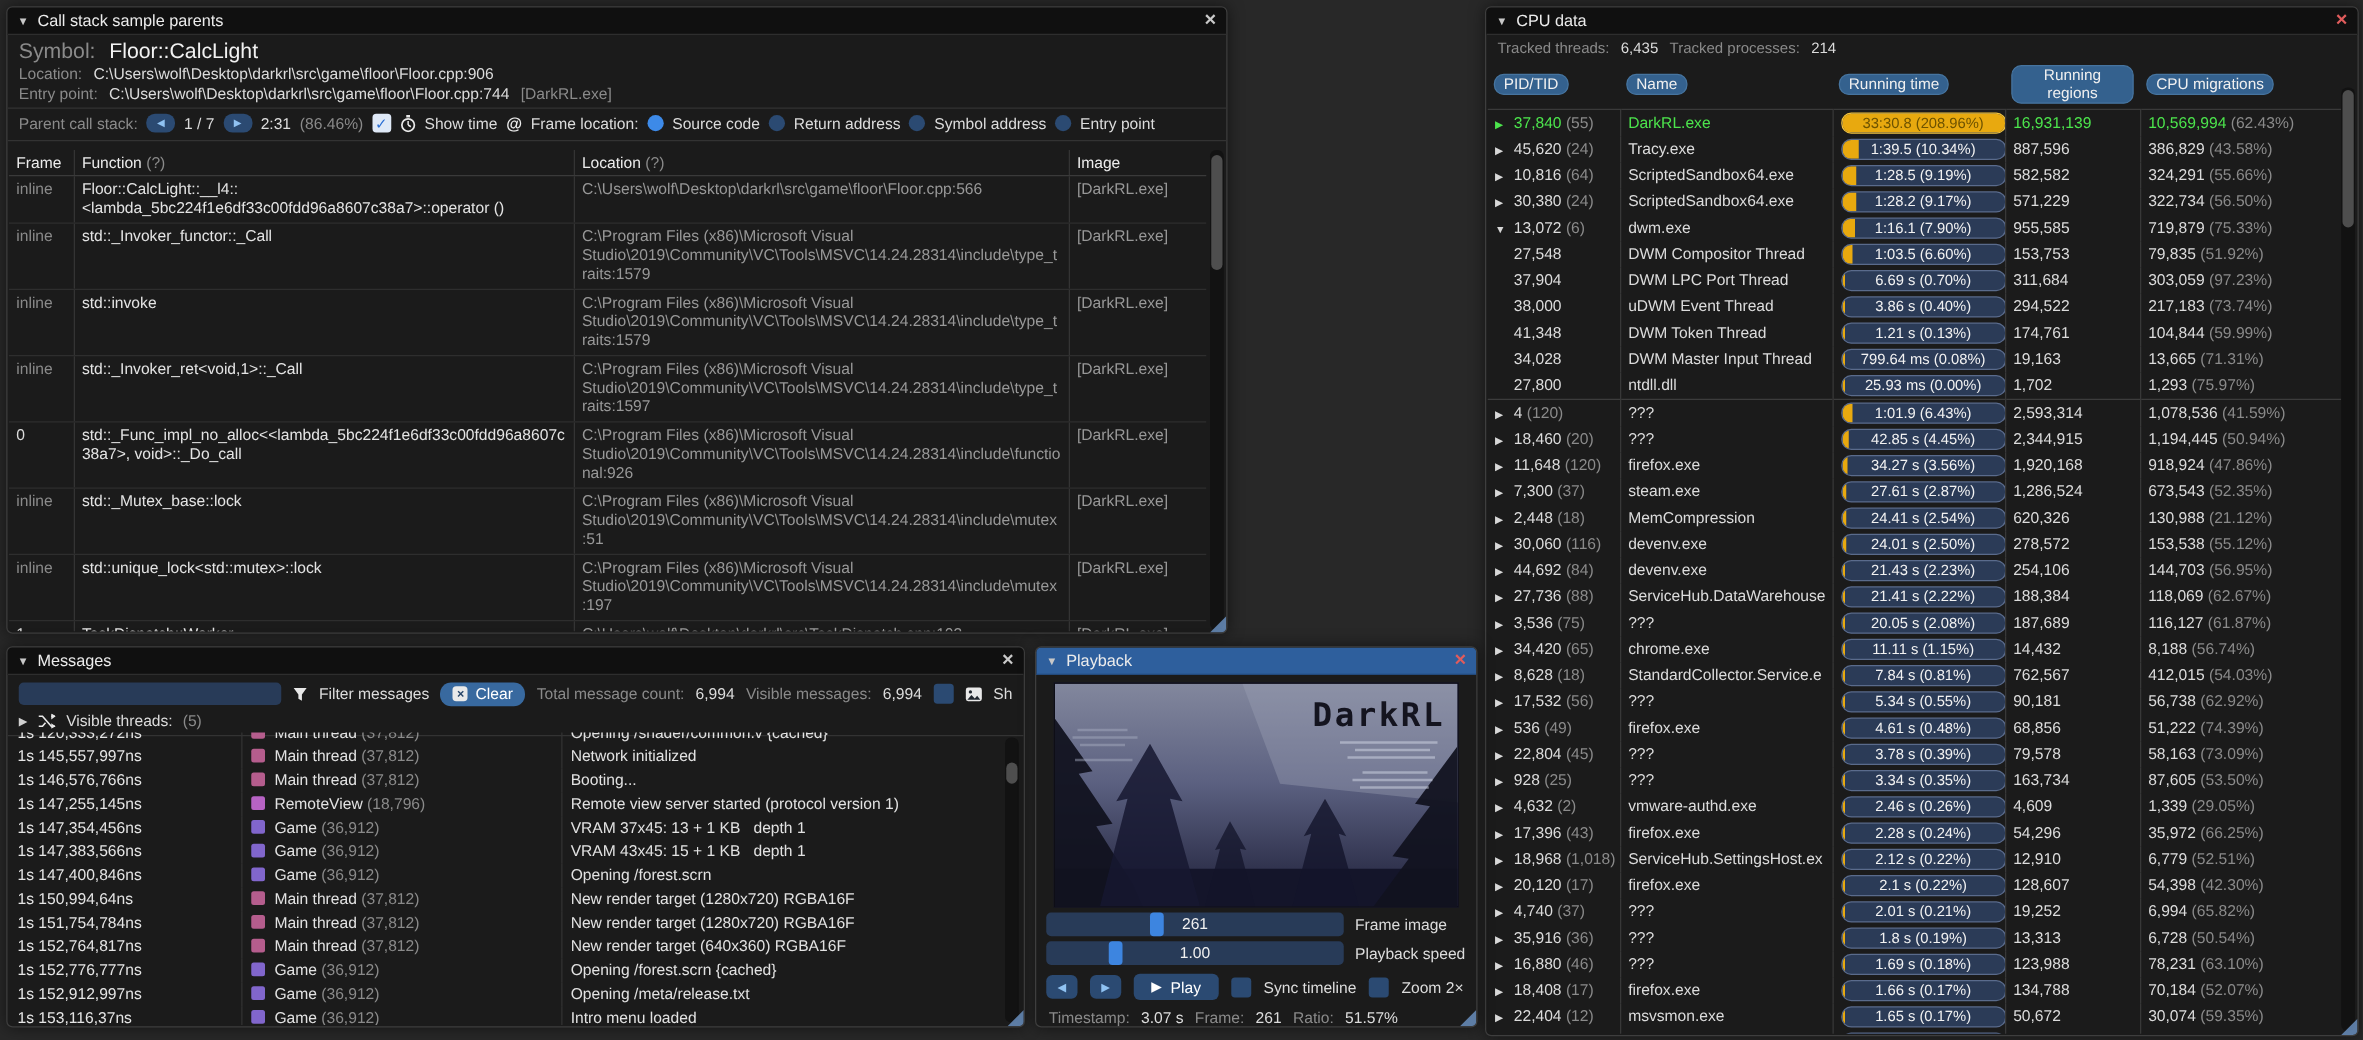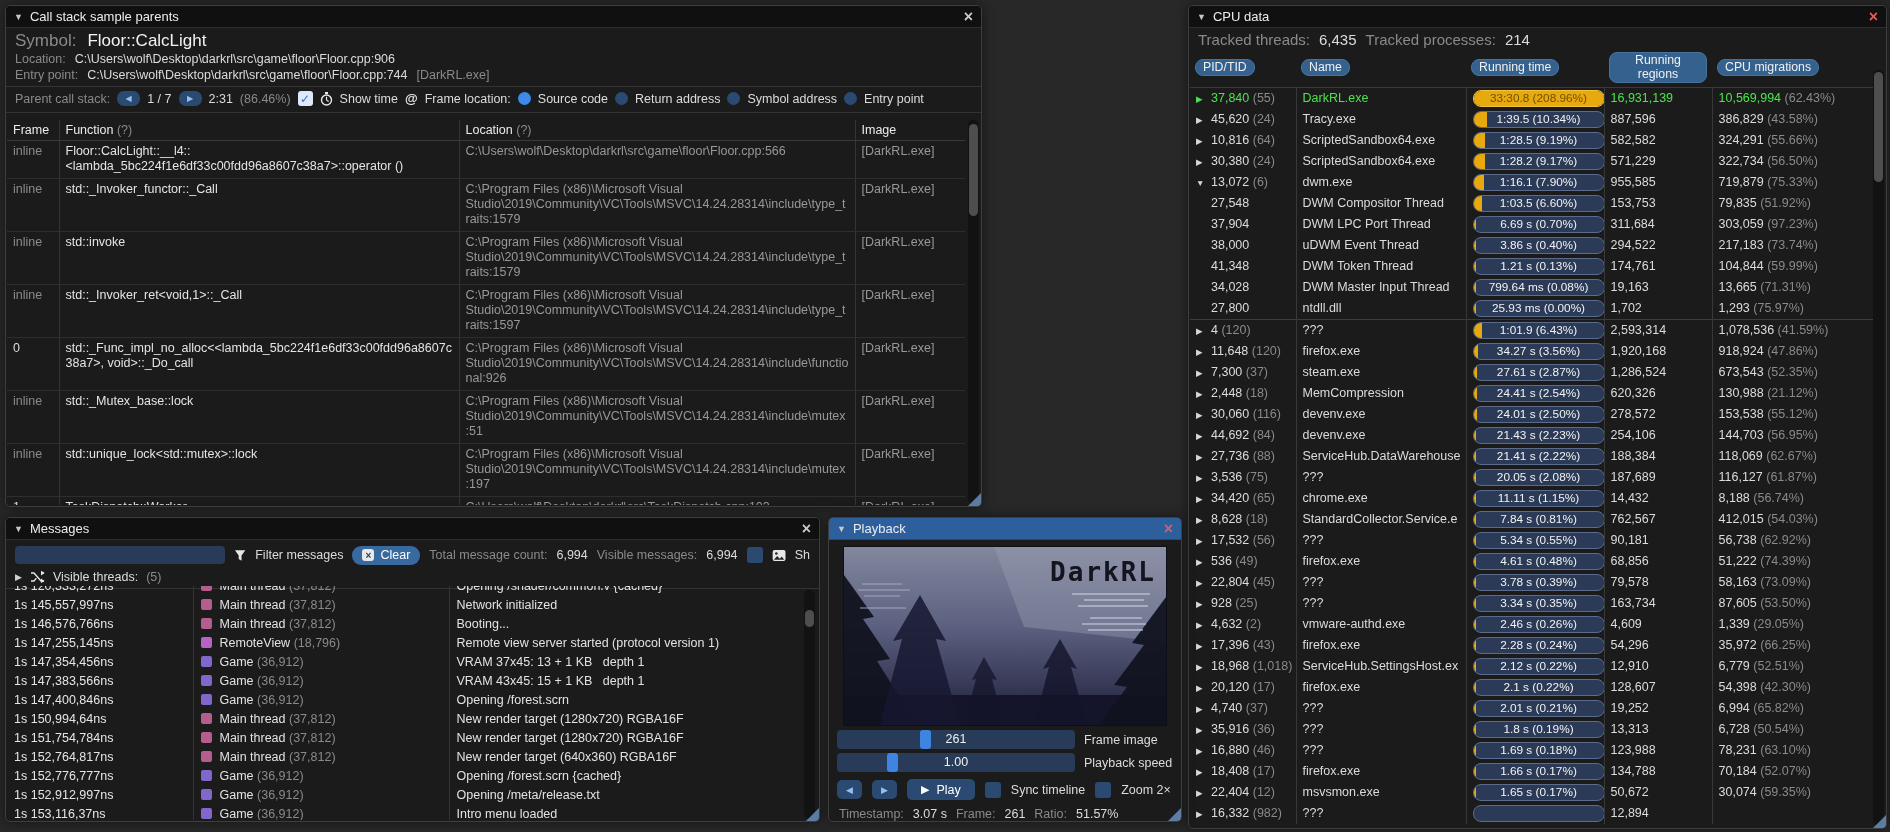--- a/index.html
+++ b/index.html
@@ -89,21 +89,21 @@
   .slider .sval { position:absolute; inset:0; text-align:center; line-height:19px; color:#f0f0f0; }
   .pb-brow { display:flex; align-items:center; gap:10px; padding:7px 8px 0; font-size:12.5px; white-space:nowrap; }
   .pb-nav { width:25px; height:19px; background:#2b4a72; border-radius:5px; color:#8fc2f2; font-size:9px;
             border:none; display:flex; align-items:center; justify-content:center; cursor:pointer; }
   .playbtn { height:21px; background:#2b4a72; border:none; border-radius:5px; color:#fff; font-size:12.5px;
              padding:0 14px; display:flex; align-items:center; gap:7px; cursor:pointer; }
   .playbtn .pt { font-size:11px; }
   .pb-status { display:flex; gap:9px; padding:7px 10px 0; font-size:12.5px; white-space:nowrap; }
 
   
-  .cpu-info { display:flex; gap:9px; padding:3px 9px 3px; font-size:15px; }
+  .cpu-info { display:flex; gap:9px; padding:3px 9px 3px; font-size:12px; }
   .cpu-tablewrap { position:absolute; left:1px; right:13px; top:44px; bottom:1px; overflow:hidden; }
   table.cpu { width:100%; border-collapse:collapse; table-layout:fixed; font-size:12.5px; }
   .cpu th { text-align:left; padding:2px 5px 4px; border-bottom:1px solid #3a3a3a; font-weight:normal; }
   .badge { background:#34618e; border:1px solid #46749f; border-radius:8px; padding:0 7px 1px;
            font-size:12.3px; color:#f0f0f0; display:inline-block;text-align:center; }
   .cpu td { padding:1px 6px; line-height:16.5px; white-space:nowrap; overflow:hidden; }
   .cpu td+td { border-left:1px solid #383838; }
   tr.sep td { border-top:1px solid #3c3c3c; }
   .arrow { display:inline-block; width:15px; font-size:8.5px; color:#d8d8d8; }
   tr.green .arrow, tr.green .pidv, tr.green .c-name, tr.green .c-reg, tr.green .migv { color:#4ce44c; }
@@ -636,20 +636,32 @@
     <td class="c-time">
       <div class="bar">
         <div class="fill" style="width: 6.43%;"></div>
         <span class="btxt">1:01.9 (6.43%)</span>
       </div>
     </td>
     <td class="c-reg">2,593,314</td>
     <td class="c-mig"><span class="migv">1,078,536</span> <span class="dim">(41.59%)</span></td>
   </tr>
 
+  <tr>
+    <td class="c-pid"><span class="arrow">▶</span><span class="pidv">18,460</span> <span class="dim">(20)</span></td>
+    <td class="c-name">???</td>
+    <td class="c-time">
+      <div class="bar">
+        <div class="fill" style="width: 4.45%;"></div>
+        <span class="btxt">42.85 s (4.45%)</span>
+      </div>
+    </td>
+    <td class="c-reg">2,344,915</td>
+    <td class="c-mig"><span class="migv">1,194,445</span> <span class="dim">(50.94%)</span></td>
+  </tr>
 
   <tr>
     <td class="c-pid"><span class="arrow">▶</span><span class="pidv">11,648</span> <span class="dim">(120)</span></td>
     <td class="c-name">firefox.exe</td>
     <td class="c-time">
       <div class="bar">
         <div class="fill" style="width: 3.56%;"></div>
         <span class="btxt">34.27 s (3.56%)</span>
       </div>
     </td>

